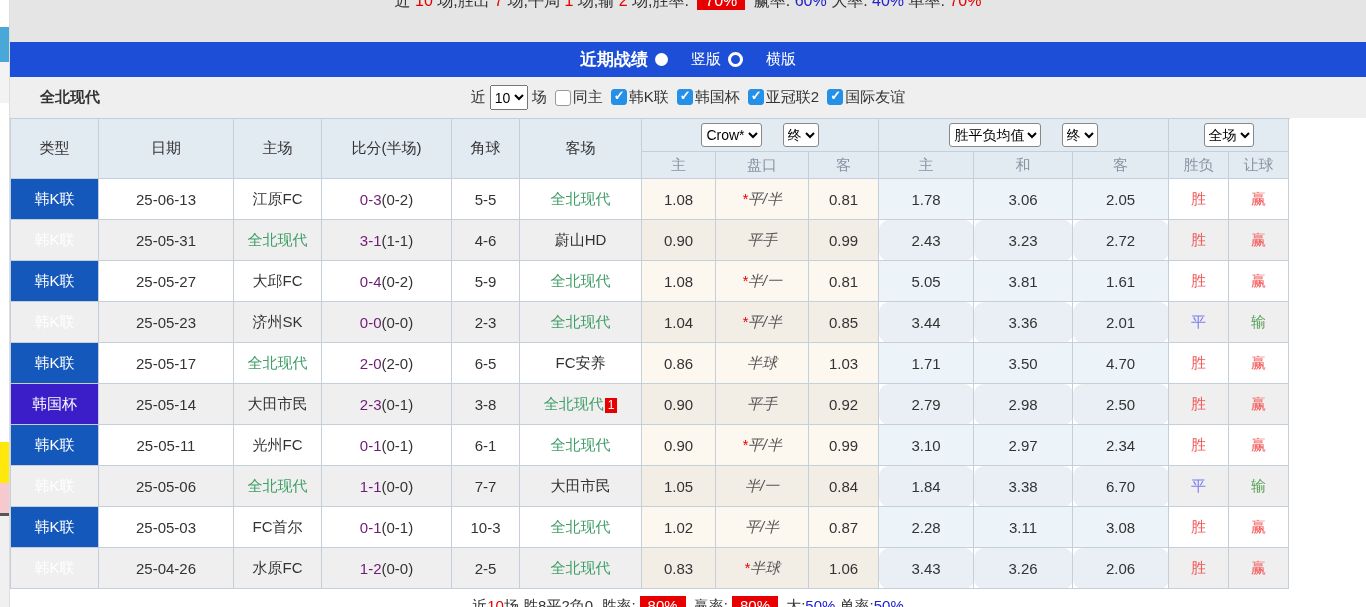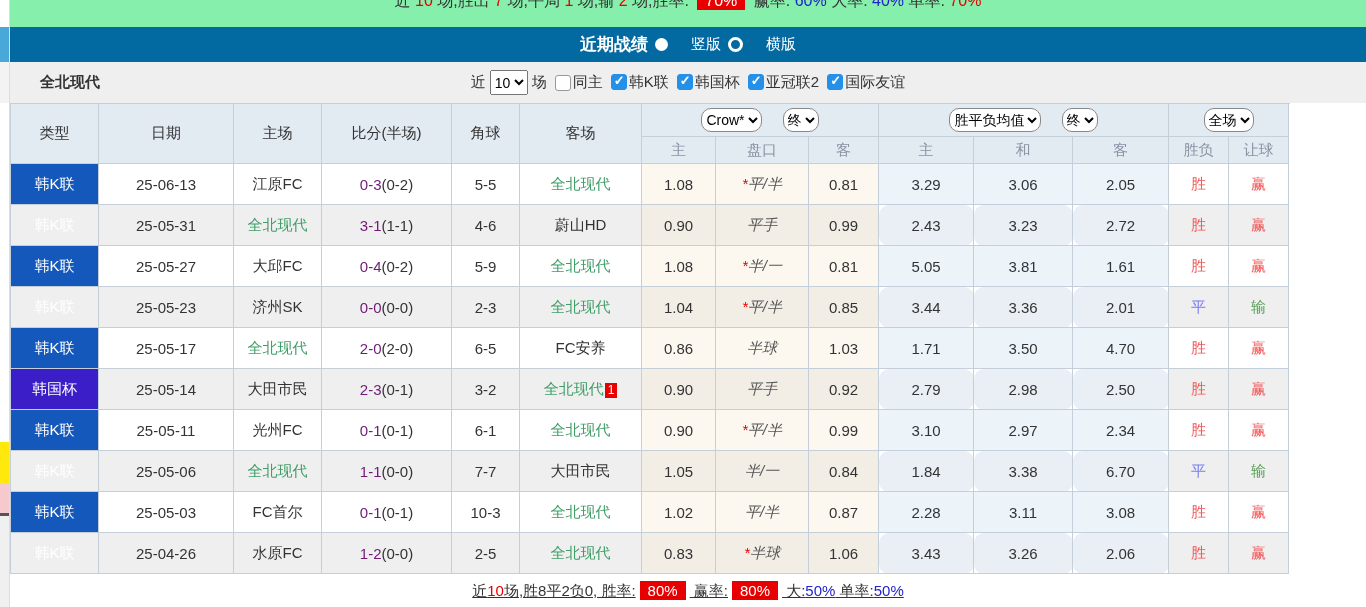--- a/index.html
+++ b/index.html
@@ -11,27 +11,27 @@
   .gutter .g-bar    { position:absolute; top:27px;  height:35px; width:100%; background:#4aa8d8; }
   .gutter .g-filter { position:absolute; top:62px;  height:41px; width:100%; background:#f3f3f3; }
   .gutter .g-yellow { position:absolute; top:442px; height:41px; width:100%; background:#ffe90c; }
   .gutter .g-pink   { position:absolute; top:483px; height:30px; width:100%; background:#f6c9cf; }
   .gutter .g-dark   { position:absolute; top:513px; height:3px;  width:100%; background:#555; }
   .gutter .g-bottom { position:absolute; top:516px; height:91px; width:100%; background:#f0f0f0; }
 
   .content { position:absolute; left:10px; top:0; width:1356px; }
 
   
-  .topbar { height:27px; overflow:hidden; background:#86efac; }
+  .topbar { height:42px; overflow:hidden; background:#e5e5e5; }
   .topbar-inner { margin-top:-9px; text-align:center; font-size:16px; white-space:nowrap; }
   .seg-k { color:#333; } .seg-r { color:#e80000; } .seg-b { color:#2222cc; }
   .seg-rb { background:#e80000; color:#fff; padding:1px 8px; margin:0 4px; }
 
   
-  .bluebar { height:35px; background:#0369a1; display:flex; align-items:center; justify-content:center; gap:7px; color:#fff; }
+  .bluebar { height:35px; background:#1d4ed8; display:flex; align-items:center; justify-content:center; gap:7px; color:#fff; }
   .bluebar .title { font-size:17px; font-weight:bold; }
   .radio { width:13px; height:13px; border-radius:50%; display:inline-block; }
   .radio.filled { background:#fff; }
   .radio.empty  { border:3px solid #fff; width:15px; height:15px; background:transparent; }
   .bluebar label { font-size:15px;margin-left:16px; }
 
   
   .filterbar { position:relative; height:41px; background:#efefef; display:flex; align-items:center; justify-content:center; font-size:15px; }
   .team-name { position:absolute; left:30px; font-weight:bold; font-size:15px; }
   .filterbar select { height:25px; font-size:14px; margin:0 4px; }
@@ -39,21 +39,21 @@
   .cb.checked { background:#2590e8; border-color:#2590e8; }
   .cb.checked::after { content:"✓"; position:absolute; left:2px; top:-2px; color:#fff; font-size:13px; font-weight:bold; }
   .cb-gap { margin-left:8px; }
 
   
   table { border-collapse:collapse; table-layout:fixed; width:1225px; font-size:15px; text-align:center; }
   th, td { border:1px solid #c5cfda; overflow:hidden; white-space:nowrap; }
   thead th { background:#e2eaf2; font-weight:normal; color:#333; }
   thead tr.selrow th { height:33px; }
   thead th.sub { color:#8a93a3; height:27px; }
-  thead select { height:24px; font-size:14px; background:#fff; border:1px solid #888; border-radius:10px; margin:0 8px; }
+  thead select { height:24px; font-size:14px; background:#fff; border:1px solid #888; border-radius:3px; margin:0 8px; }
   tbody td { height:41px; }
   tbody tr.even td { background:#efefef; }
   td.type { background:#1458bc; color:#fff; }
   td.type.cup { background:#3c1ec9; }
   td.asia { background:#fcf8f0; }
   tr.even td.asia { background:#f2eee6; }
   td.eu { background:#ecf4fa; }
   tr.even td.eu { background:#e9eff4;border-radius:10px; }
   .self { color:#3f9e68; }
   .ft { color:#701a75; }
@@ -157,21 +157,21 @@
           <tr>
             <td class="type">韩K联</td>
             <td>25-06-13</td>
             <td><span class="">江原FC</span></td>
             <td><span class="ft">0-3</span><span>(0-2)</span></td>
             <td>5-5</td>
             <td><span class="self">全北现代</span></td>
             <td class="asia">1.08</td>
             <td class="asia handicap"><span class="star">*</span>平/半</td>
             <td class="asia">0.81</td>
-            <td class="eu">3.29</td>
+            <td class="eu">1.78</td>
             <td class="eu">3.06</td>
             <td class="eu">2.05</td>
             <td class="c-red">胜</td>
             <td class="c-red">赢</td>
             <td class="c-red">大</td>
           </tr>
           <tr class="even">
             <td class="type">韩K联</td>
             <td>25-05-31</td>
             <td><span class="self">全北现代</span></td>
@@ -237,21 +237,21 @@
             <td class="eu">4.70</td>
             <td class="c-red">胜</td>
             <td class="c-red">赢</td>
             <td class="c-green">小</td>
           </tr>
           <tr class="even">
             <td class="type cup">韩国杯</td>
             <td>25-05-14</td>
             <td><span class="">大田市民</span></td>
             <td><span class="ft">2-3</span><span>(0-1)</span></td>
-            <td>3-2</td>
+            <td>3-8</td>
             <td><span class="self">全北现代</span><span class="badge">1</span></td>
             <td class="asia">0.90</td>
             <td class="asia handicap">平手</td>
             <td class="asia">0.92</td>
             <td class="eu">2.79</td>
             <td class="eu">2.98</td>
             <td class="eu">2.50</td>
             <td class="c-red">胜</td>
             <td class="c-red">赢</td>
             <td class="c-red">大</td>

